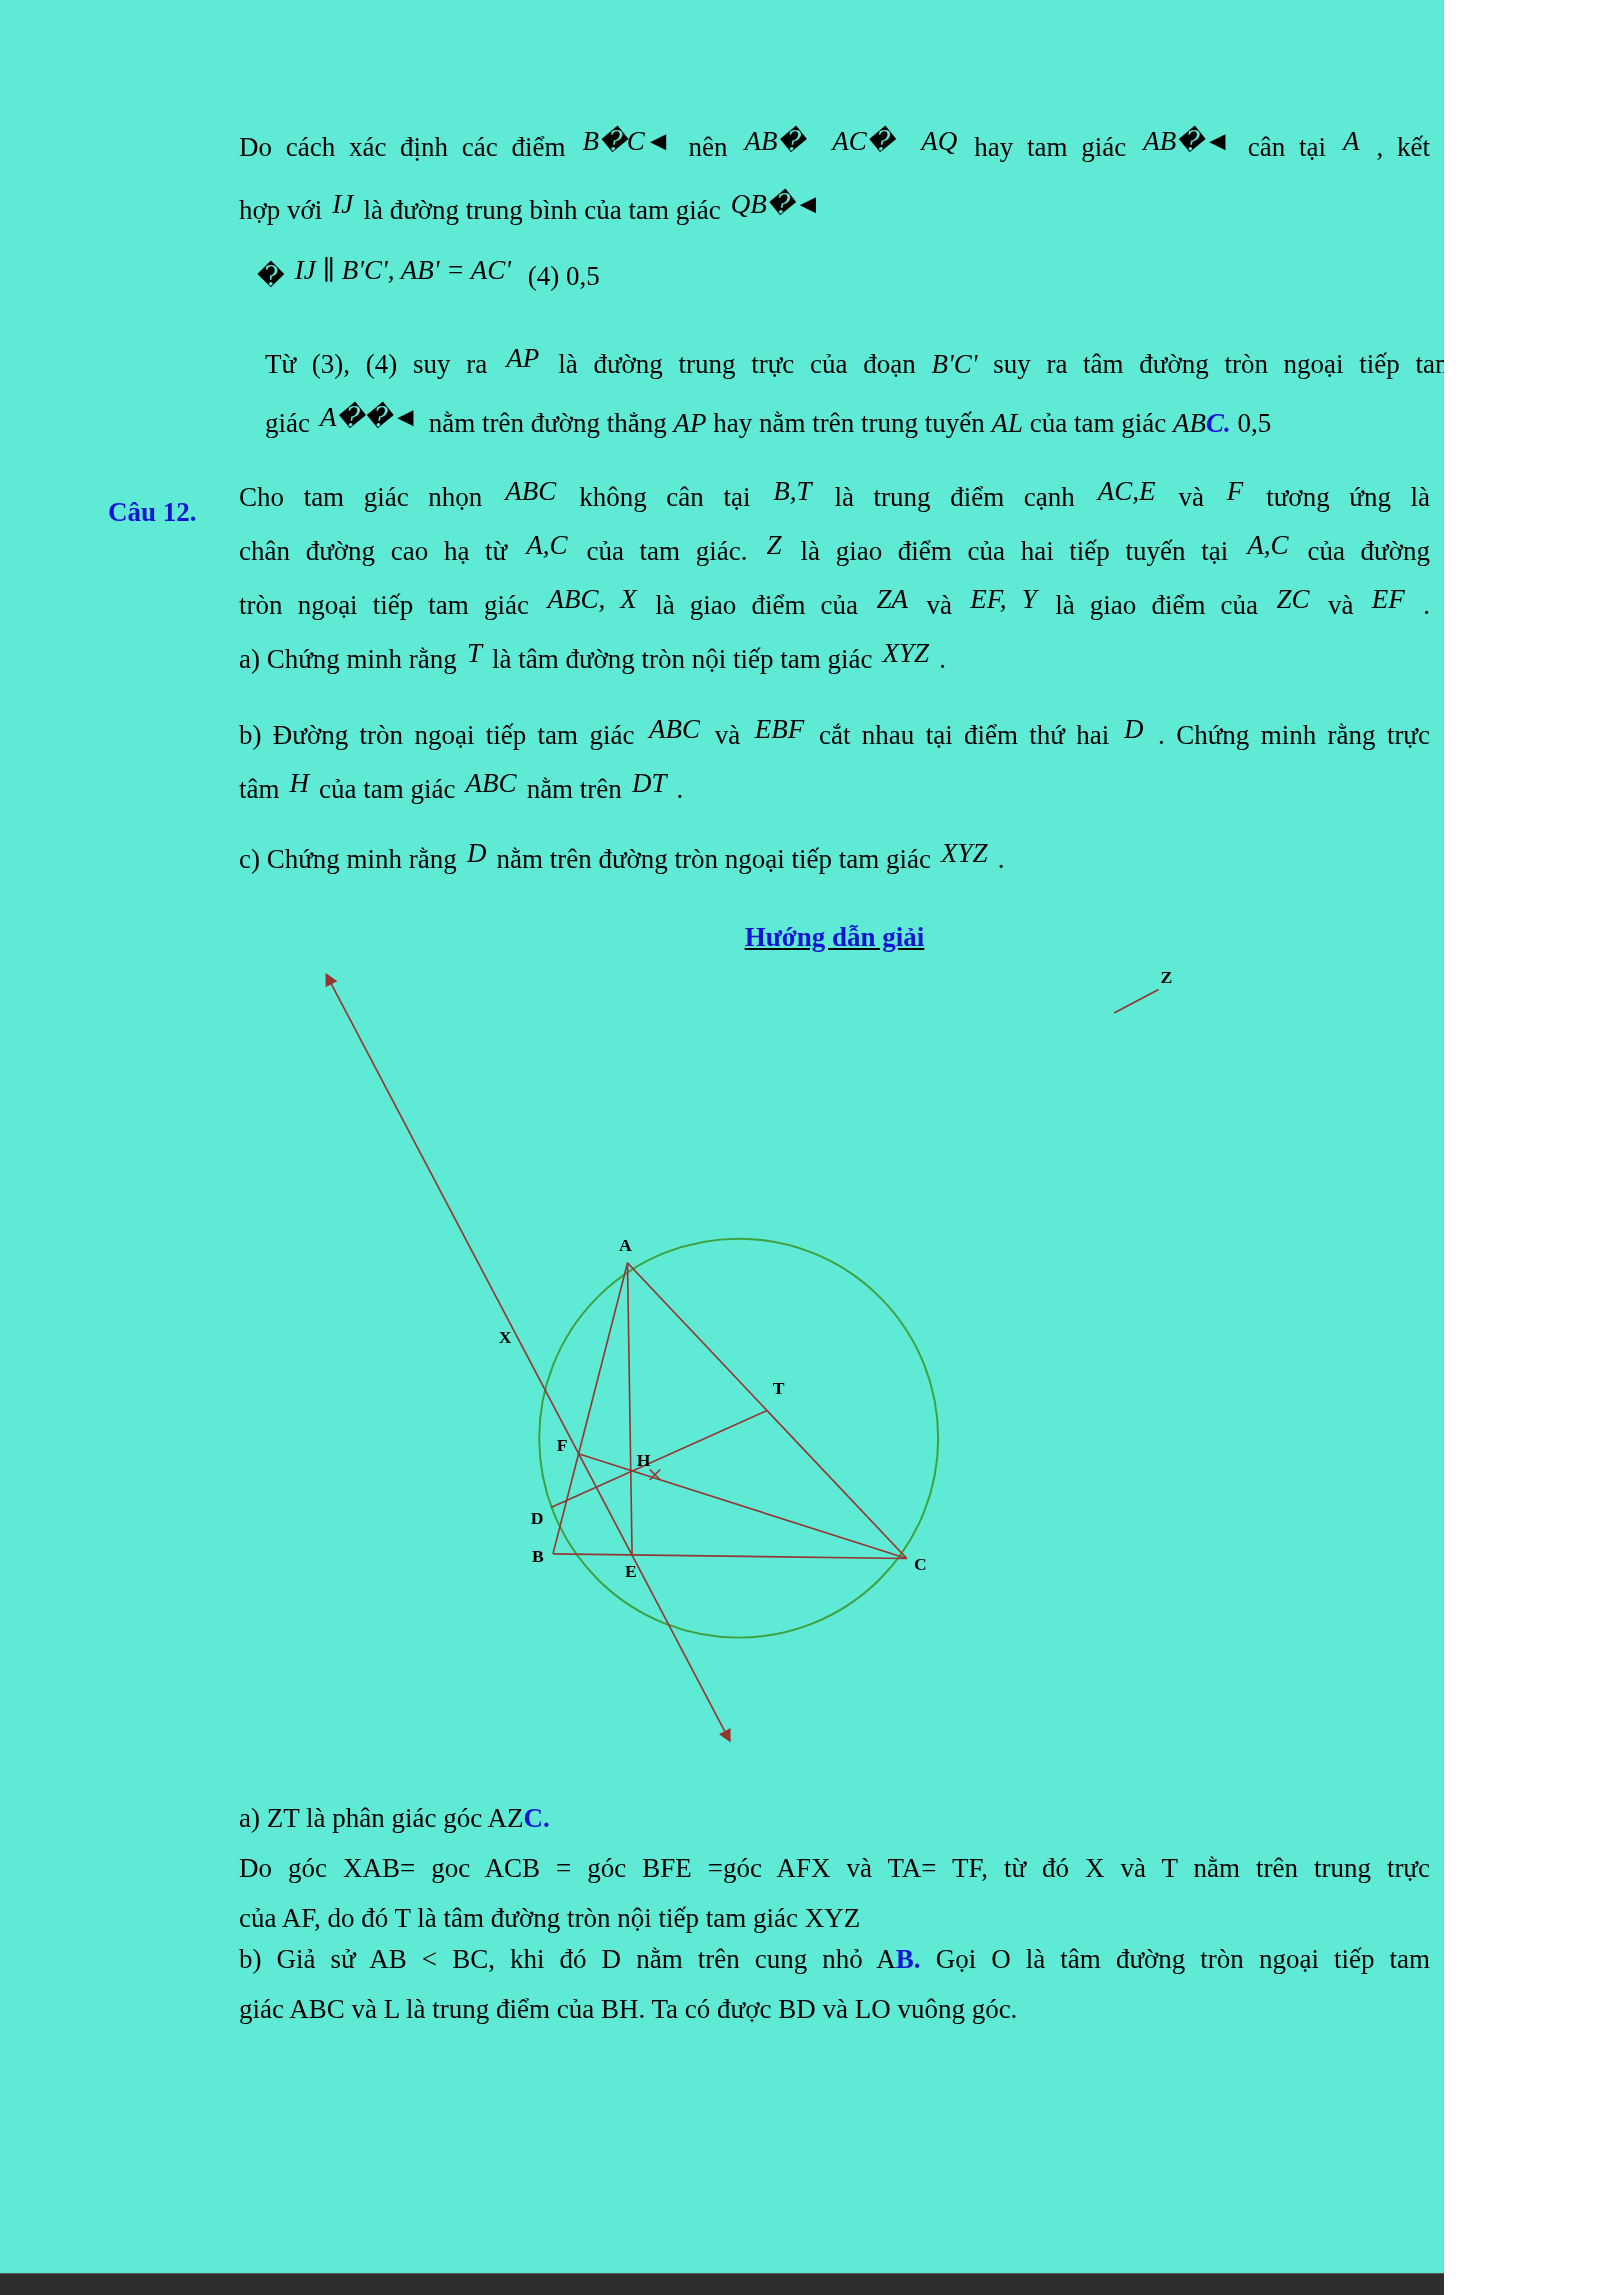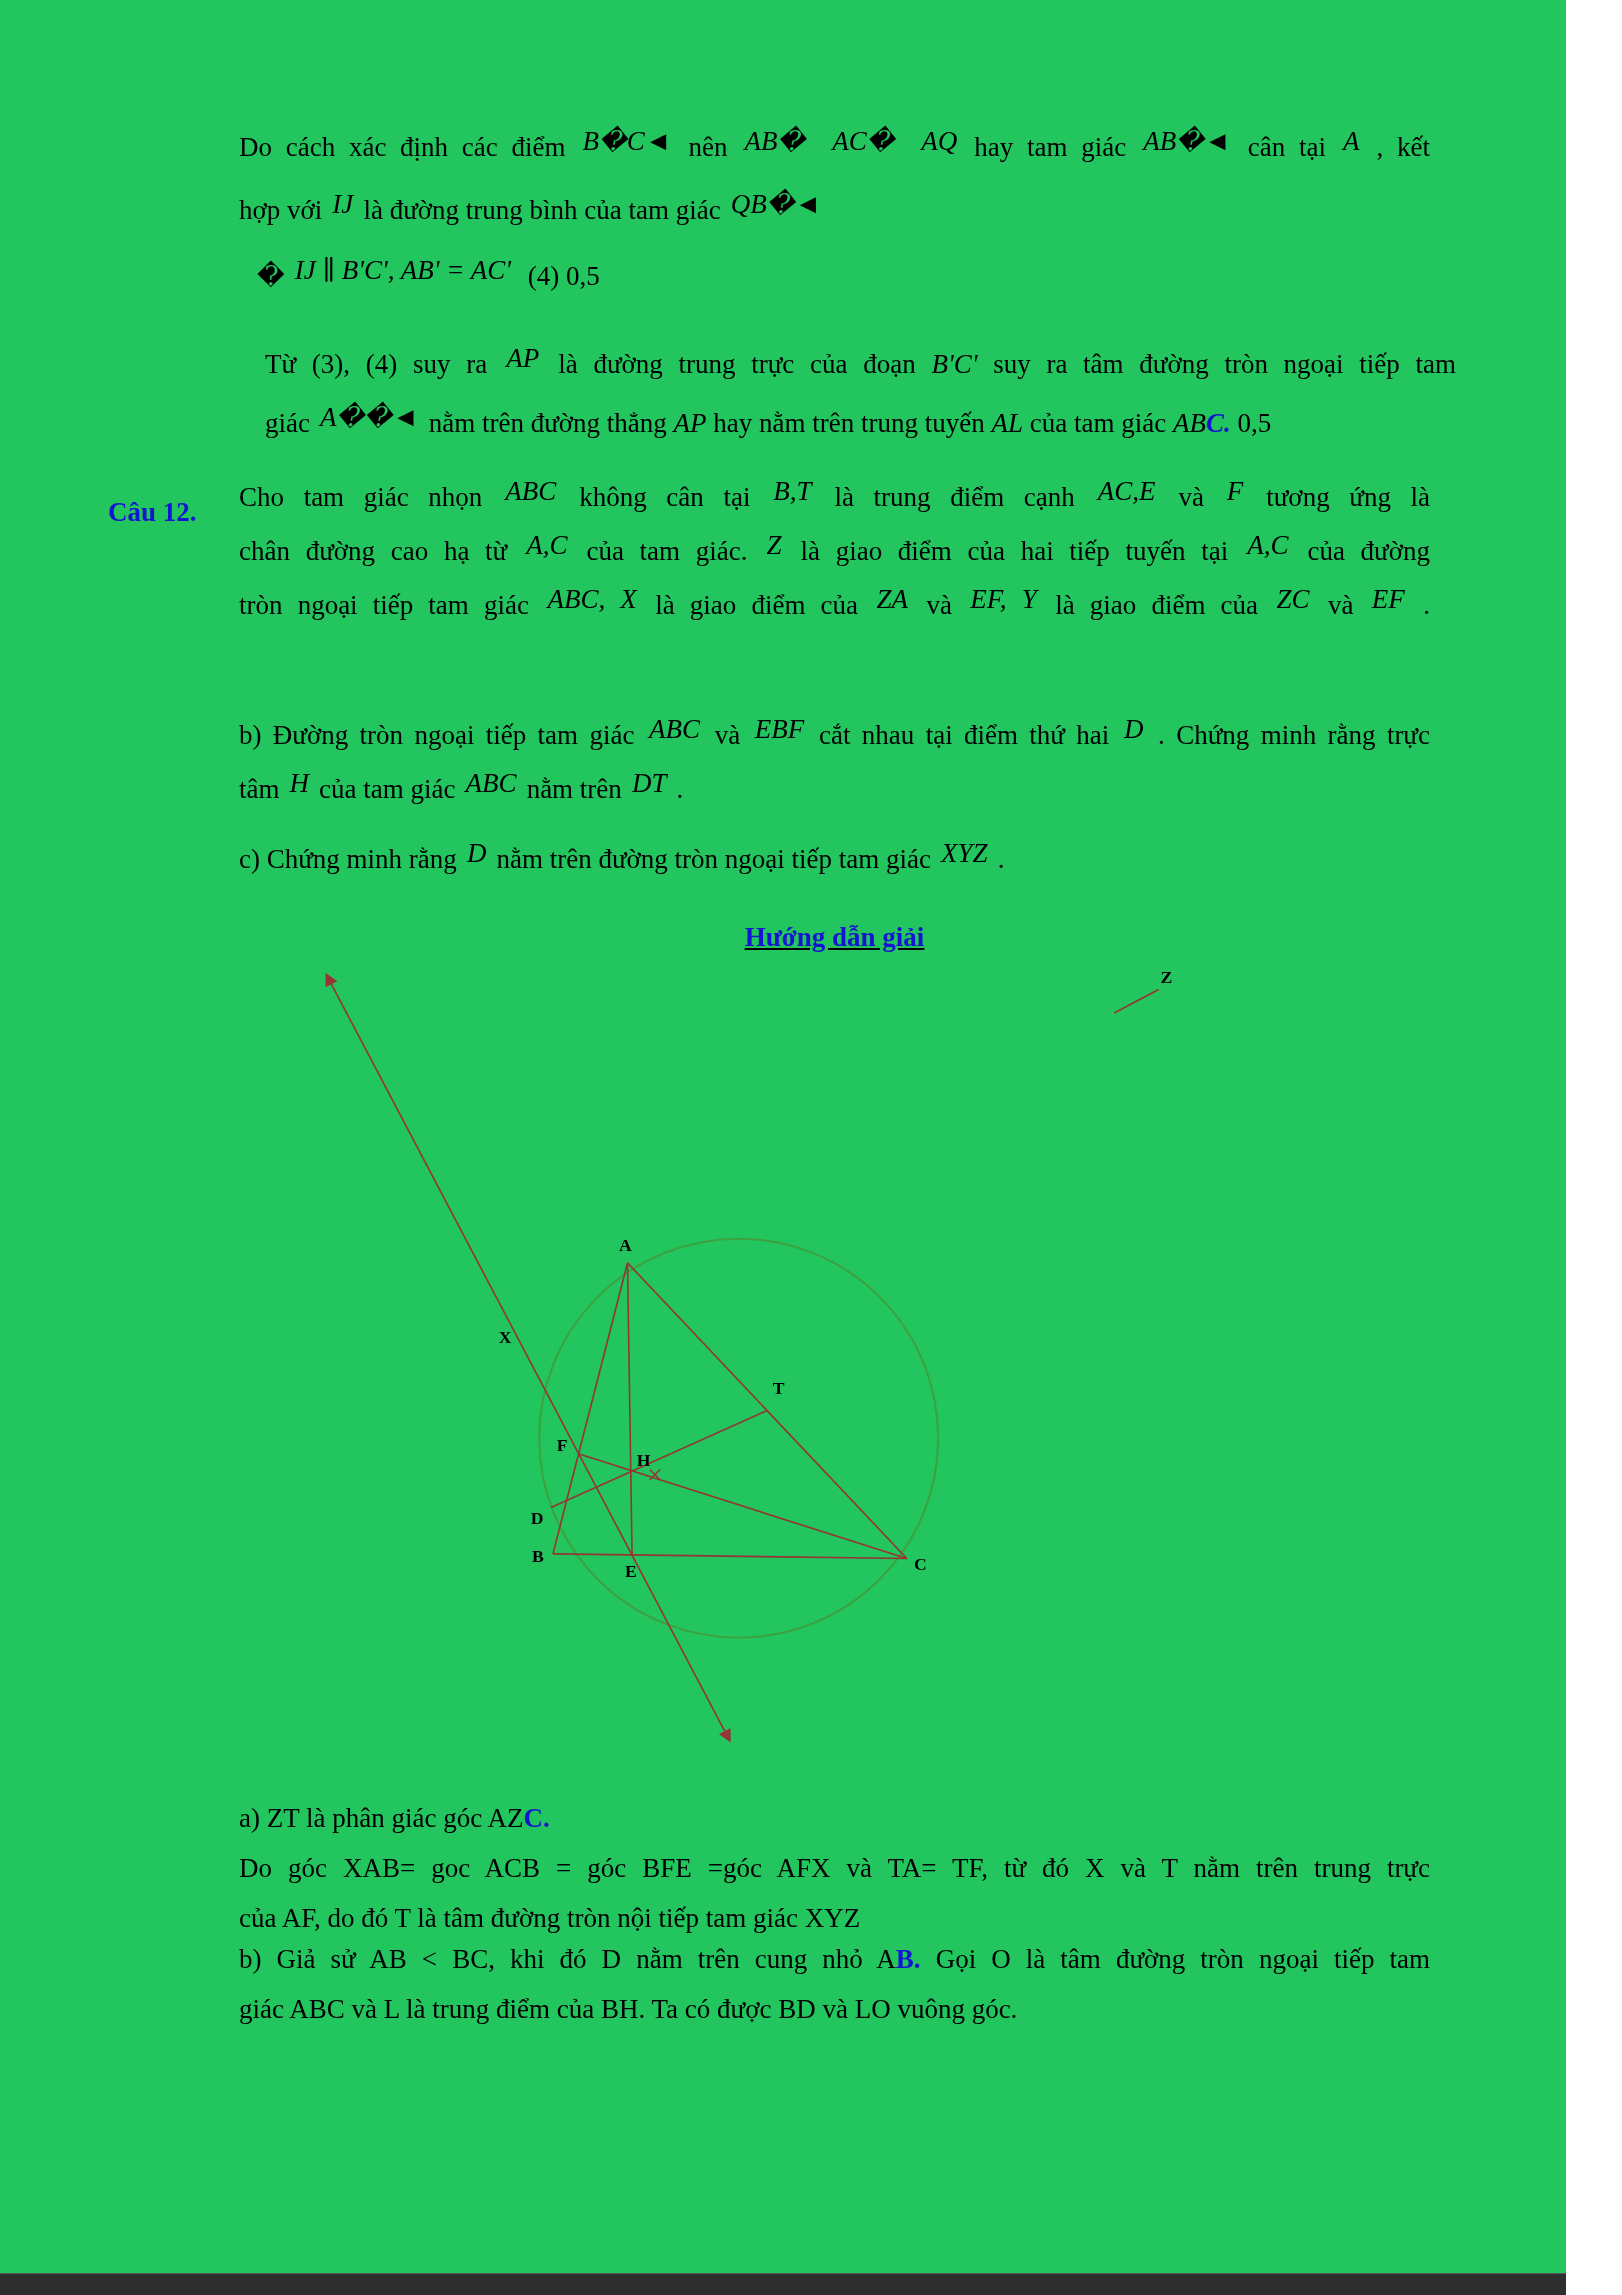--- a/index.html
+++ b/index.html
@@ -3,23 +3,23 @@
 <meta charset="utf-8">
 <style>
   :root{
     --blue:#1414D2;
     --fig-line:#943634;
     --fig-green:#3FA03F;
   }
   html,body{margin:0;padding:0;background:#ffffff;}
   .page{
     position:relative;
-    width:1566px;
+    width:1444px;
     height:2295px;
-    background:#22c55e;
+    background:#5eead4;
     overflow:hidden;
     font-family:"Liberation Serif","DejaVu Serif",serif;
     color:#000;
   }
   .text-layer{position:absolute;inset:0;}
   .para{
     position:absolute;
     font-size:27px;
     color:#000;
   }
@@ -84,20 +84,21 @@
       </div>
       <div class="para" style="top: 335px; left: 239px; width: 1191px; line-height: 59px; margin-left: 26px;">
         <div class="line just"><span class="seg-n">Từ (3), (4) suy ra </span><span class="seg-m">AP</span><span class="seg-n"> là đường trung trực của đoạn </span><span class="seg-i">B'C'</span><span class="seg-n"> suy ra tâm đường tròn ngoại tiếp tam</span></div>
         <div class="line"><span class="seg-n">giác </span><span class="seg-m">A��◄</span><span class="seg-n"> nằm trên đường thẳng </span><span class="seg-i">AP</span><span class="seg-n"> hay nằm trên trung tuyến </span><span class="seg-i">AL</span><span class="seg-n"> của tam giác </span><span class="seg-i">AB</span><span class="seg-ib">C.</span><span class="seg-n"> 0,5</span></div>
       </div>
       <div class="para" style="top: 470px; left: 239px; width: 1191px; line-height: 54px;">
         <span class="qlabel">Câu 12.</span>
         <div class="line just"><span class="seg-n">Cho tam giác nhọn </span><span class="seg-m">ABC</span><span class="seg-n"> không cân tại </span><span class="seg-m">B,T</span><span class="seg-n"> là trung điểm cạnh </span><span class="seg-m">AC,E</span><span class="seg-n"> và </span><span class="seg-m">F</span><span class="seg-n"> tương ứng là</span></div>
         <div class="line just"><span class="seg-n">chân đường cao hạ từ </span><span class="seg-m">A,C</span><span class="seg-n"> của tam giác. </span><span class="seg-m">Z</span><span class="seg-n"> là giao điểm của hai tiếp tuyến tại </span><span class="seg-m">A,C</span><span class="seg-n"> của đường</span></div>
         <div class="line just"><span class="seg-n">tròn ngoại tiếp tam giác </span><span class="seg-m">ABC, X</span><span class="seg-n"> là giao điểm của </span><span class="seg-m">ZA</span><span class="seg-n"> và </span><span class="seg-m">EF, Y</span><span class="seg-n"> là giao điểm của </span><span class="seg-m">ZC</span><span class="seg-n"> và </span><span class="seg-m">EF</span><span class="seg-n"> .</span></div>
+        <div class="line"><span class="seg-n">a) Chứng minh rằng </span><span class="seg-m">T</span><span class="seg-n"> là tâm đường tròn nội tiếp tam giác </span><span class="seg-m">XYZ</span><span class="seg-n"> .</span></div>
       </div>
       <div class="para" style="top: 708px; left: 239px; width: 1191px; line-height: 54px;">
         <div class="line just"><span class="seg-n">b) Đường tròn ngoại tiếp tam giác </span><span class="seg-m">ABC</span><span class="seg-n"> và </span><span class="seg-m">EBF</span><span class="seg-n"> cắt nhau tại điểm thứ hai </span><span class="seg-m">D</span><span class="seg-n"> . Chứng minh rằng trực</span></div>
         <div class="line"><span class="seg-n">tâm </span><span class="seg-m">H</span><span class="seg-n"> của tam giác </span><span class="seg-m">ABC</span><span class="seg-n"> nằm trên </span><span class="seg-m">DT</span><span class="seg-n"> .</span></div>
       </div>
       <div class="para" style="top: 832px; left: 239px; width: 1191px; line-height: 54px;">
         <div class="line"><span class="seg-n">c) Chứng minh rằng </span><span class="seg-m">D</span><span class="seg-n"> nằm trên đường tròn ngoại tiếp tam giác </span><span class="seg-m">XYZ</span><span class="seg-n"> .</span></div>
       </div>
       <div class="para" style="top: 910px; left: 239px; width: 1191px; line-height: 54px;">
         <div class="line cent"><span class="seg-bb">Hướng dẫn giải</span></div>

